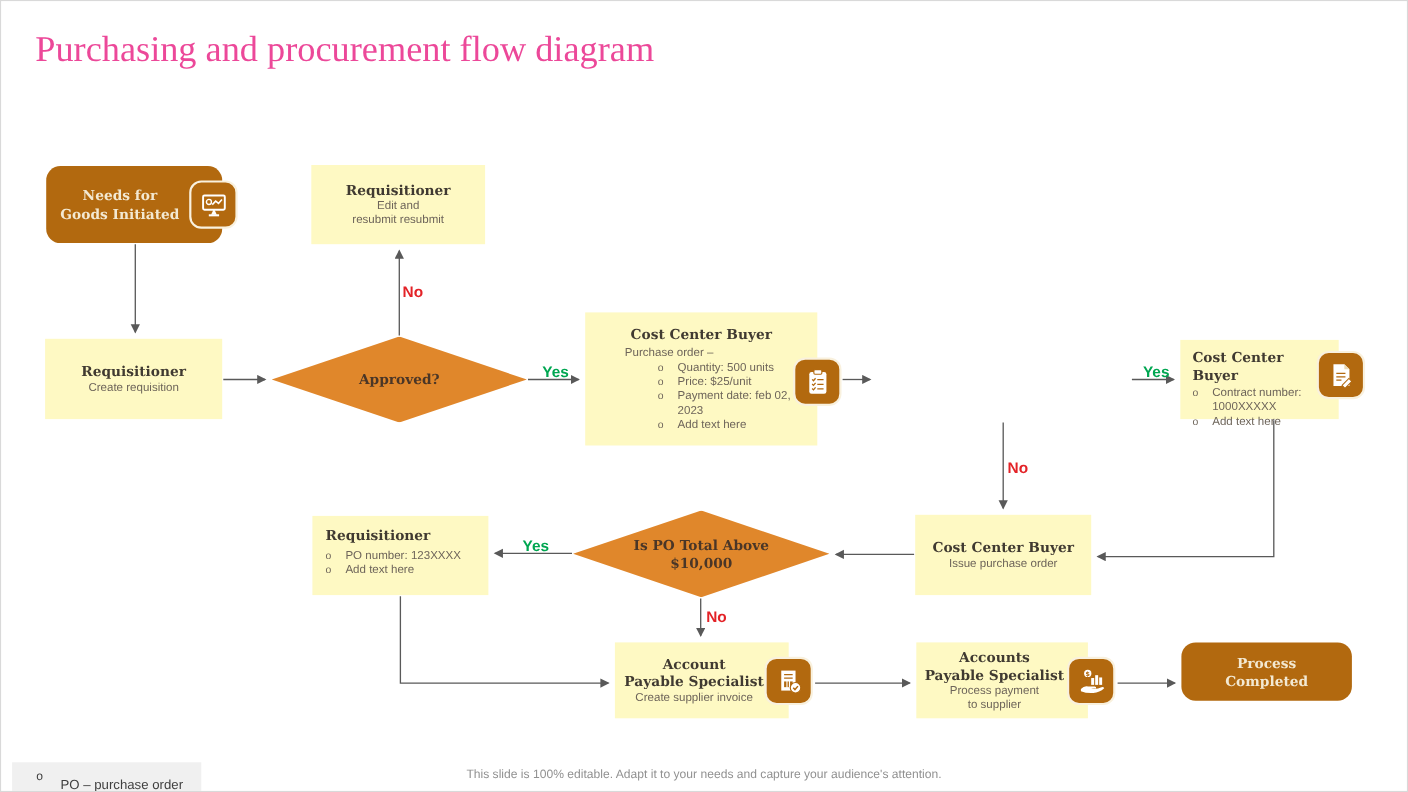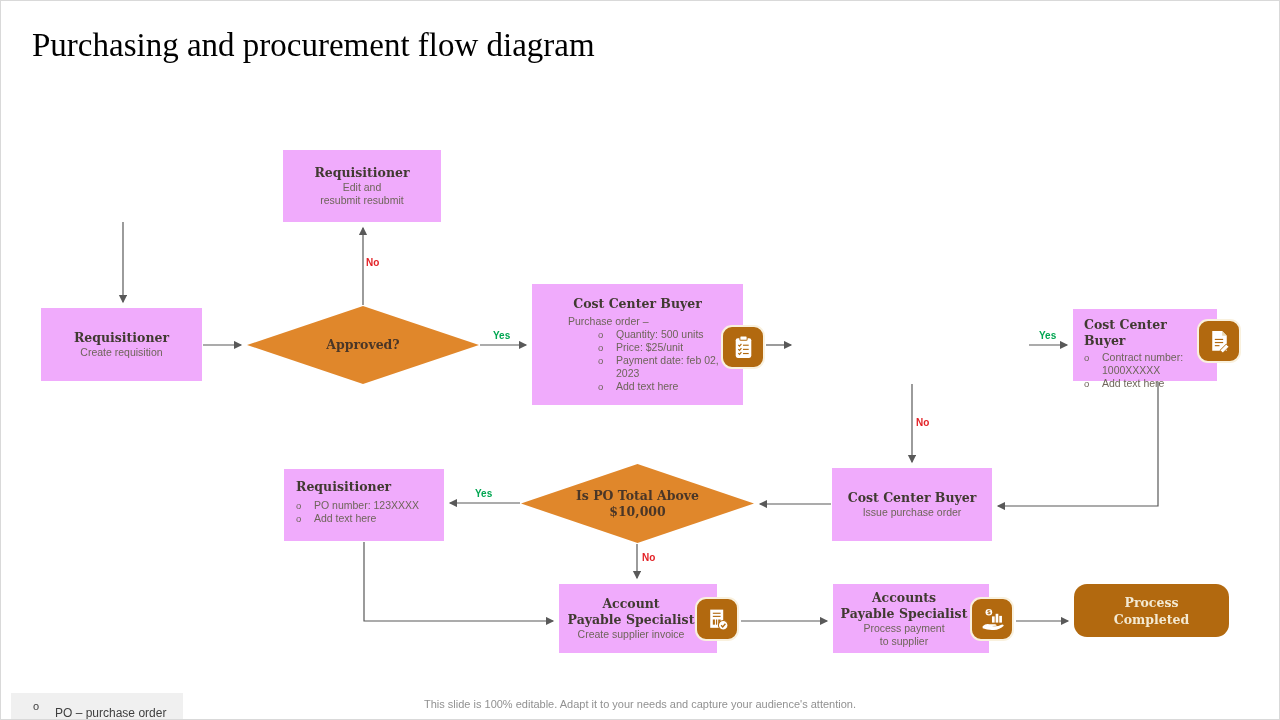--- a/index.html
+++ b/index.html
@@ -1,39 +1,39 @@
 <!DOCTYPE html>
 <html><head>
 <meta charset="utf-8">
 <style>
   html,body{margin:0;padding:0;background:#ffffff;}
   .slide{position:relative;width:1280px;height:720px;background:#fff;border:1px solid #d9d9d9;
          box-sizing:border-box;overflow:hidden;font-family:"Liberation Sans",sans-serif;}
   .title{position:absolute;left:31px;top:26px;font-family:"Liberation Serif",serif;
-         font-size:33px;color:#000000;}
+         font-size:33px;color:#ec4899;}
   .subtitle{position:absolute;left:31px;top:81px;width:1200px;font-size:11px;
             color:#8e8e8e;line-height:13.5px;}
   .node{position:absolute;box-sizing:border-box;}
   .dark-node{background:#b2690f;border-radius:13px;color:#f3e9d2;
              font-family:"DejaVu Serif",serif;font-weight:bold;font-size:12.5px;
              display:flex;flex-direction:column;justify-content:center;text-align:center;line-height:17px;}
-  .light-box{background:#f0abfc;}
+  .light-box{background:#fef9c3;}
   .centered{display:flex;flex-direction:column;justify-content:center;text-align:center;}
   .box-title{font-family:"DejaVu Serif",serif;font-weight:bold;font-size:12.5px;
              color:#403a31;line-height:16px;}
   .box-sub{font-size:10.5px;color:#6e655a;line-height:13px;}
   .diamond{position:absolute;}
   .diamond-shape{position:absolute;inset:0;background:#e0872b;
                  clip-path:polygon(50% 0,100% 50%,50% 100%,0 50%);}
   .diamond-label{position:absolute;inset:0;display:flex;flex-direction:column;justify-content:center;
                  text-align:center;font-family:"DejaVu Serif",serif;font-weight:bold;
                  font-size:12.5px;color:#4a3627;line-height:16px;}
   .badge{position:absolute;width:44px;height:44px;background:#b2690f;border:2px solid #f9f1de;
          border-radius:11px;box-sizing:border-box;display:flex;align-items:center;justify-content:center;}
-  .edge-label{position:absolute;font-size:10px;font-weight:bold;font-family:"Liberation Sans",sans-serif;}
+  .edge-label{position:absolute;font-size:14px;font-weight:bold;font-family:"Liberation Sans",sans-serif;}
   .yes{color:#00a651;}
   .no{color:#e32227;}
   .connectors{position:absolute;left:0;top:0;pointer-events:none;}
   .bullet-row{display:flex;align-items:flex-start;}
   .b-marker{flex:0 0 18px;font-size:9.5px;color:#6e655a;line-height:13px;}
   .b-text{font-size:10.5px;color:#6e655a;line-height:13px;text-align:left;}
   .legend{position:absolute;left:10px;top:692px;width:172px;height:27px;background:#f0f0f0;
           display:flex;align-items:center;box-sizing:border-box;padding-left:22px;}
   .legend .b-marker{flex:0 0 22px;font-size:11px;color:#3f3f3f;}
   .legend-text{font-size:12px;color:#3f3f3f;margin-top:12px;}
@@ -64,20 +64,33 @@
       <path d="M1157,381 L1157,505 L997,505" marker-end="url(#arr)"></path>
       <path d="M830,503 L759,503" marker-end="url(#arr)"></path>
       <path d="M519,502 L449,502" marker-end="url(#arr)"></path>
       <path d="M636,543 L636,577" marker-end="url(#arr)"></path>
       <path d="M363,541 L363,620 L552,620" marker-end="url(#arr)"></path>
       <path d="M740,620 L826,620" marker-end="url(#arr)"></path>
       <path d="M1015,620 L1067,620" marker-end="url(#arr)"></path>
     </g>
   </svg>
 
+  <div class="node dark-node" style="left:41px;top:150px;width:160px;height:70px;padding-right:26px;">
+    <span>Needs for</span>
+    <span>Goods Initiated</span>
+    <div class="badge" style="right:-14px;top:13px;">
+      <svg width="27" height="27" viewBox="0 0 26 26">
+        <rect x="3.5" y="4.5" width="19" height="12.5" rx="1.2" fill="none" stroke="#ffffff" stroke-width="1.7"></rect>
+        <circle cx="8.6" cy="10.2" r="2.2" fill="none" stroke="#ffffff" stroke-width="1.2"></circle>
+        <polyline points="11.5,12.5 14.5,9.5 17,11.5 20,8" fill="none" stroke="#ffffff" stroke-width="1.4"></polyline>
+        <path d="M10.5,21.5 L12.5,17 L13.5,17 L15.5,21.5 Z" fill="#ffffff"></path>
+        <rect x="8.5" y="21" width="9" height="1.8" fill="#ffffff"></rect>
+      </svg>
+    </div>
+  </div>
 
   <div class="node light-box centered" style="left:282px;top:149px;width:158px;height:72px;">
     <div class="box-title">Requisitioner</div>
     <div class="box-sub">Edit and</div>
     <div class="box-sub">resubmit resubmit</div>
   </div>
 
   <div class="node light-box centered" style="left:40px;top:307px;width:161px;height:73px;">
     <div class="box-title">Requisitioner</div>
     <div class="box-sub">Create requisition</div>

